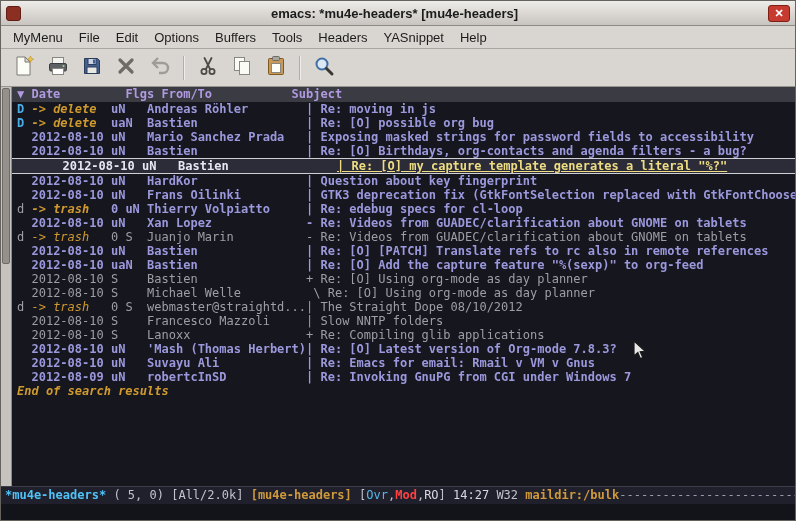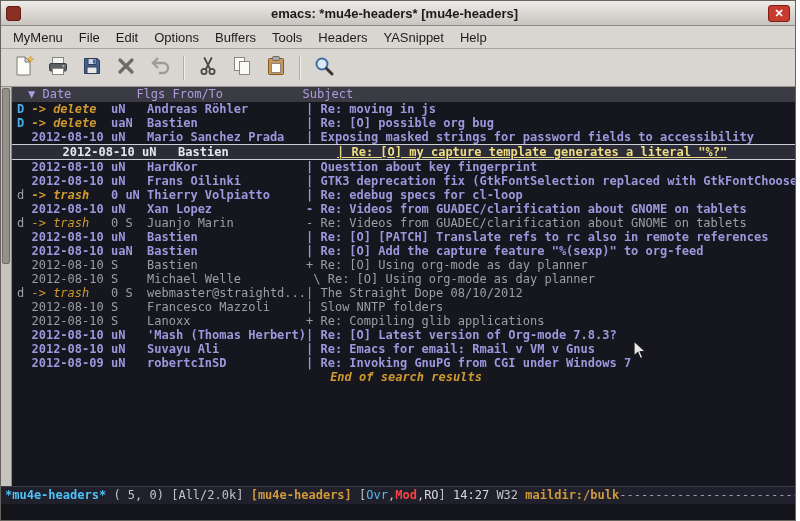--- a/index.html
+++ b/index.html
@@ -40,37 +40,37 @@
   
   .buffer-wrap { flex: 1; min-height: 0; display: flex; background: var(--bg, #16161f); }
   .scrollbar { width: 11px; flex: none; position: relative; background: #c6c2bd;
                border-right: 1px solid #8d8983; }
   .scroll-thumb { position: absolute; left: 1px; right: 1px; top: 1px; height: 44%;
                   background: #94908b; border: 1px solid #6f6b66; border-radius: 2px; }
   .buffer { flex: 1; min-width: 0; display: flex; flex-direction: column; overflow: hidden;
             font-family: "DejaVu Sans Mono", monospace; font-size: 12px; line-height: 14px; }
 
   .header-line { height: 15px; line-height: 15px; flex: none; white-space: pre;
-                 padding-left: 16px; background: var(--hdrbg, #3b3b44);
-                 color: var(--hdrfg, #b09ae0); font-weight: normal; overflow: hidden; }
+                 padding-left: 5px; background: var(--hdrbg, #3b3b44);
+                 color: var(--hdrfg, #b09ae0); font-weight: bold; overflow: hidden; }
 
   .rows { flex: none; }
   .row { height: 14px; white-space: pre; padding-left: 5px; overflow: hidden; }
   .row.unread { color: var(--purple, #9b98dc); font-weight: bold; }
   .row.read   { color: var(--gray, #9e9ea6); }
   .row.current { height: 16px; line-height: 14px; background: var(--curbg, #2c2c38);
                  color: var(--curfg, #e6e6f5); font-weight: bold;
                  border-top: 1px solid #cfd0d6; border-bottom: 1px solid #cfd0d6; padding-left: 36px; }
   .row.current .subject { color: var(--cursubj, #eedd82); text-decoration: underline; }
   .row .date.marked { color: var(--orange, #cf9a2e); font-style: italic; }
   .mark-D { color: var(--cyan, #4aaee8); }
   .mark-d { color: var(--gray, #9e9ea6); font-weight: normal; }
 
   .eos { height: 14px; white-space: pre; padding-left: 5px; color: var(--orange, #cf9a2e);
-         font-style: italic; font-weight: bold; text-align: center; }
+         font-style: italic; font-weight: bold; }
   .fill { flex: 1; }
 
   
   .modeline { height: 18px; flex: none; padding-left: 4px; white-space: pre; overflow: hidden;
               background: var(--mlbg, #20202c); border-top: 1px solid #3c3c4a;
               color: var(--mlfg, #b5b5c5);
               font-family: "DejaVu Sans Mono", monospace; font-size: 12px; line-height: 17px; }
   .modeline .seg.b { font-weight: bold; }
   .echo { height: 16px; flex: none; background: #13131a; }
 
@@ -167,20 +167,21 @@
   <div class="buffer-wrap">
     <div class="scrollbar">
       <div class="scroll-thumb"></div>
     </div>
     <div class="buffer">
       <div class="header-line"><span>▼ Date         </span><span>Flgs </span><span>From/To           </span><span>Subject</span></div>
       <div class="rows">
           <div class="row unread"><span class="mark mark-D">D </span><span class="date marked">-&gt; delete  </span><span class="flags">uN   </span><span class="from">Andreas Röhler        </span><span class="subject">| Re: moving in js</span></div>
           <div class="row unread"><span class="mark mark-D">D </span><span class="date marked">-&gt; delete  </span><span class="flags">uaN  </span><span class="from">Bastien               </span><span class="subject">| Re: [O] possible org bug</span></div>
           <div class="row unread"><span class="mark">  </span><span class="date">2012-08-10 </span><span class="flags">uN   </span><span class="from">Mario Sanchez Prada   </span><span class="subject">| Exposing masked strings for password fields to accessibility</span></div>
+          <div class="row unread"><span class="mark">  </span><span class="date">2012-08-10 </span><span class="flags">uN   </span><span class="from">Bastien               </span><span class="subject">| Re: [O] Birthdays, org-contacts and agenda filters - a bug?</span></div>
           <div class="row current"><span class="mark">  </span><span class="date">2012-08-10 </span><span class="flags">uN   </span><span class="from">Bastien               </span><span class="subject">| Re: [O] my capture template generates a literal "%?"</span></div>
           <div class="row unread"><span class="mark">  </span><span class="date">2012-08-10 </span><span class="flags">uN   </span><span class="from">HardKor               </span><span class="subject">| Question about key fingerprint</span></div>
           <div class="row unread"><span class="mark">  </span><span class="date">2012-08-10 </span><span class="flags">uN   </span><span class="from">Frans Oilinki         </span><span class="subject">| GTK3 deprecation fix (GtkFontSelection replaced with GtkFontChooser)</span></div>
           <div class="row unread"><span class="mark mark-d">d </span><span class="date marked">-&gt; trash   </span><span class="flags">0 uN </span><span class="from">Thierry Volpiatto     </span><span class="subject">| Re: edebug specs for cl-loop</span></div>
           <div class="row unread"><span class="mark">  </span><span class="date">2012-08-10 </span><span class="flags">uN   </span><span class="from">Xan Lopez             </span><span class="subject">- Re: Videos from GUADEC/clarification about GNOME on tablets</span></div>
           <div class="row read"><span class="mark mark-d">d </span><span class="date marked">-&gt; trash   </span><span class="flags">0 S  </span><span class="from">Juanjo Marin          </span><span class="subject">- Re: Videos from GUADEC/clarification about GNOME on tablets</span></div>
           <div class="row unread"><span class="mark">  </span><span class="date">2012-08-10 </span><span class="flags">uN   </span><span class="from">Bastien               </span><span class="subject">| Re: [O] [PATCH] Translate refs to rc also in remote references</span></div>
           <div class="row unread"><span class="mark">  </span><span class="date">2012-08-10 </span><span class="flags">uaN  </span><span class="from">Bastien               </span><span class="subject">| Re: [O] Add the capture feature "%(sexp)" to org-feed</span></div>
           <div class="row read"><span class="mark">  </span><span class="date">2012-08-10 </span><span class="flags">S    </span><span class="from">Bastien               </span><span class="subject">+ Re: [O] Using org-mode as day planner</span></div>
           <div class="row read"><span class="mark">  </span><span class="date">2012-08-10 </span><span class="flags">S    </span><span class="from">Michael Welle         </span><span class="subject"> \ Re: [O] Using org-mode as day planner</span></div>

